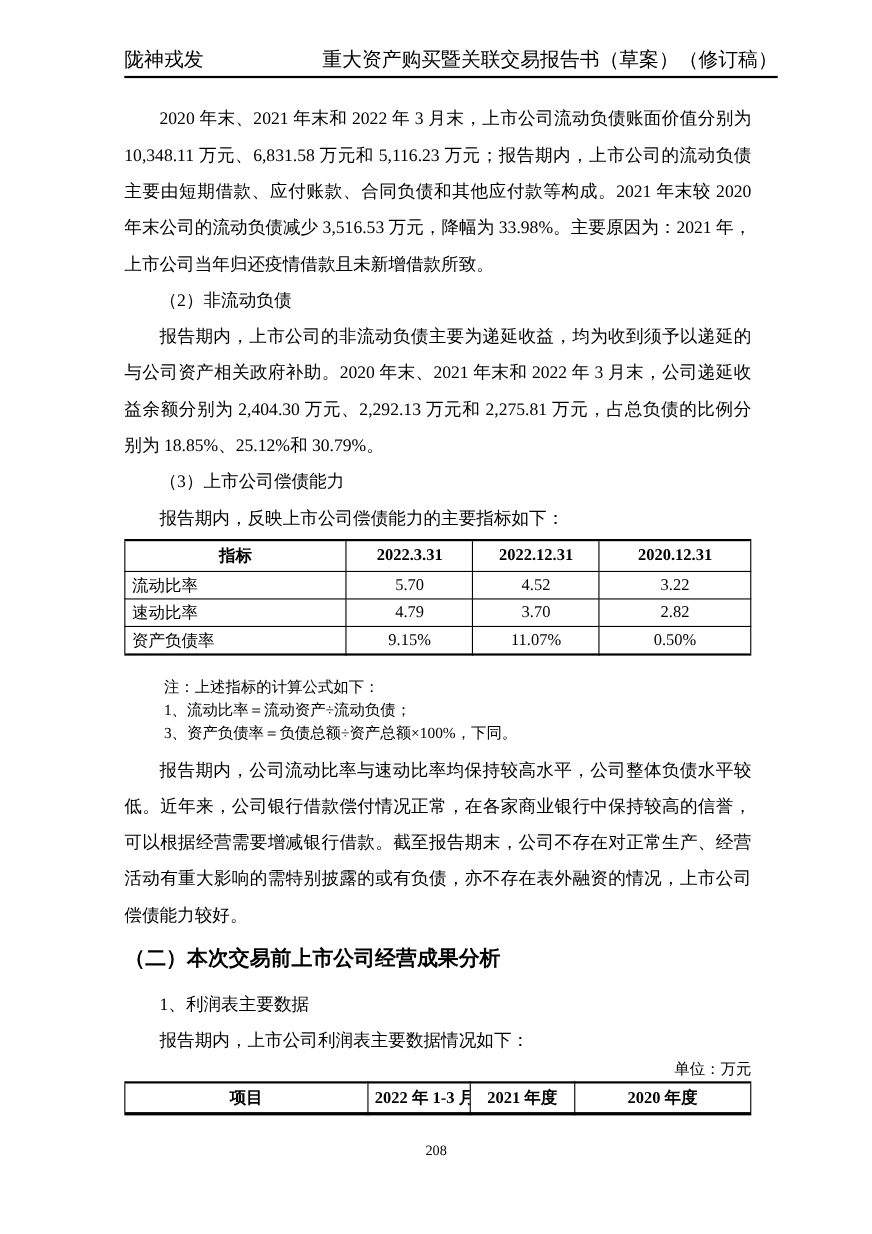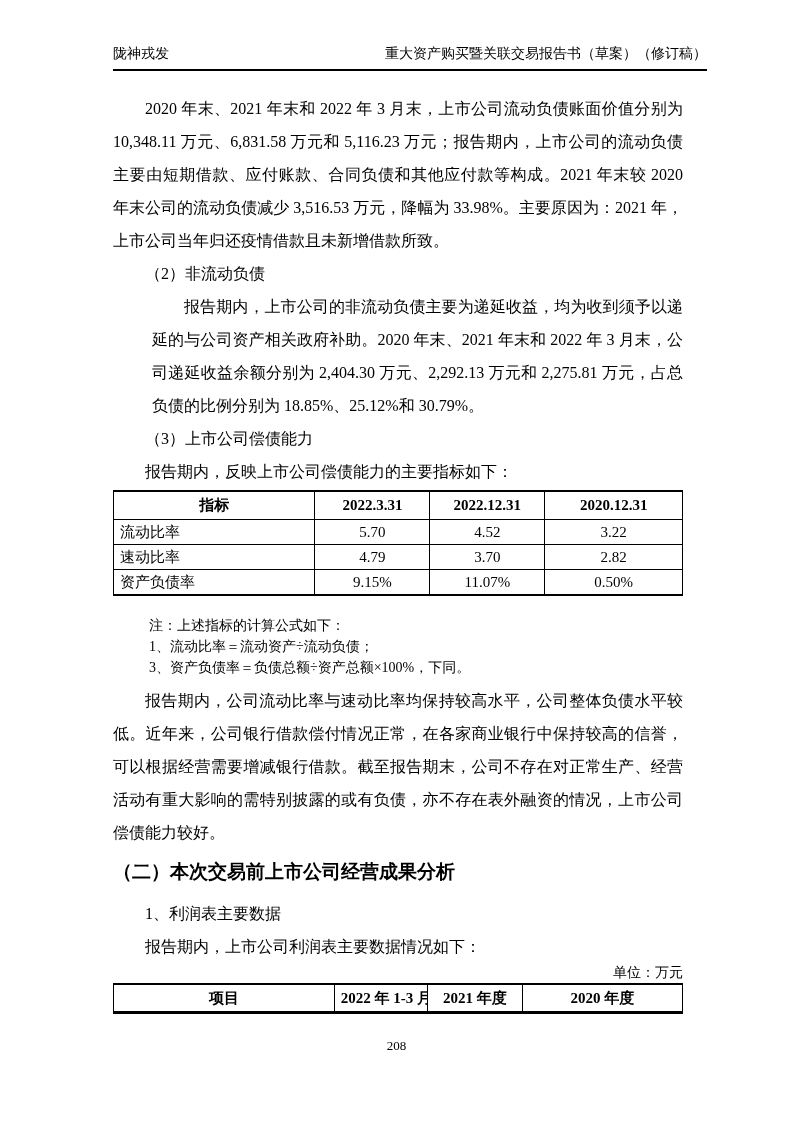--- a/index.html
+++ b/index.html
@@ -18,42 +18,42 @@
   }
   
   .page-header {
     position: absolute;
     left: 113px;
     right: 86px;
     top: 44px;
     display: flex;
     justify-content: space-between;
     align-items: flex-end;
-    font-size: 14px;
+    font-size: 18px;
     line-height: 20px;
     padding-bottom: 5px;
     border-bottom: 2px solid #000;
   }
   
   .content {
     position: absolute;
     left: 113px;
     right: 110px;
     top: 92px;
   }
   .body-p {
     margin: 0;
     font-size: 16px;
     line-height: 33px;
     text-align: justify;
     text-indent: 32px;
     overflow: hidden;
   }
   .h5l { height: 165px; }
-  .h4l { height: 132px; margin-left: 39px; }
+  .h4l { height: 132px; }
   .sub-heading {
     margin: 0;
     font-size: 16px;
     line-height: 33px;
     text-indent: 32px;
     font-weight: normal;
   }
   
   table.tbl {
     width: 100%;

